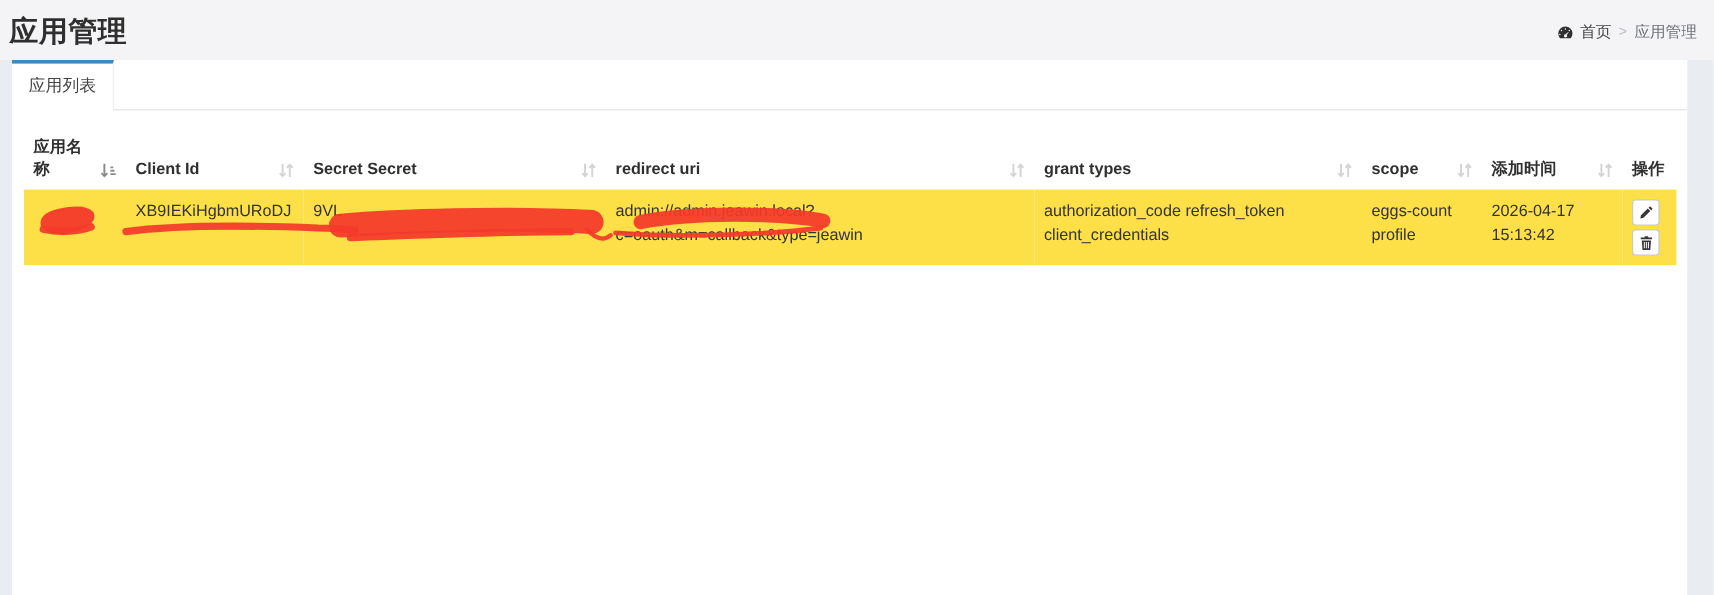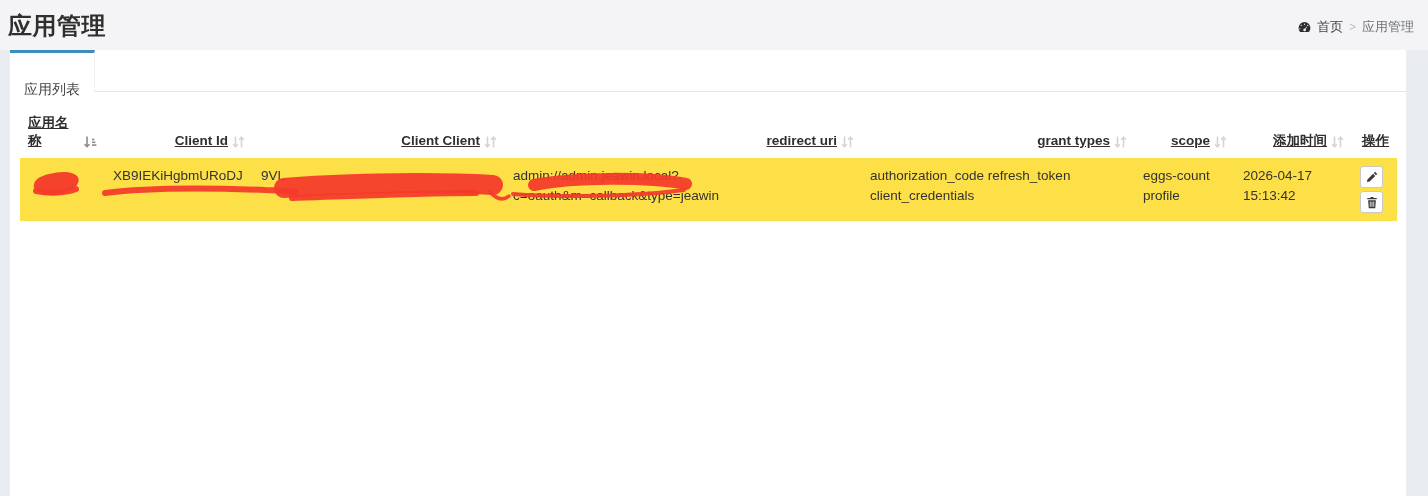--- a/index.html
+++ b/index.html
@@ -6,21 +6,21 @@
   html,body { width: 1428px; height: 496px; }
   body {
     font-family: "Liberation Sans", "DejaVu Sans", sans-serif;
     background: #e9edf2;
     color: #333;
     overflow: hidden;
   }
   .page { position: relative; width: 1428px; height: 496px; }
 
   
-  .band { position: relative; height: 50px; background: #f4f4f6; }
+  .band { position: relative; height: 50px; background: #f4f4f6; font-family: Liberation Mono, monospace; }
   .page-title {
     position: absolute; left: 8px; top: 10px;
     font-size: 24px; font-weight: 700; color: #2f2f2f; letter-spacing: 0.5px;
   }
   .breadcrumb {
     position: absolute; right: 14px; top: 18px;
     font-size: 13px; display: flex; align-items: center; gap: 6px; color: #444; text-align: center;
   }
   .breadcrumb .crumb-home { display: flex; align-items: center; gap: 5px; color: #444; cursor: pointer; }
   .breadcrumb .sep { color: #b9bec6; font-size: 12px; }
@@ -41,33 +41,33 @@
   }
   .tab {
     position: relative; z-index: 1;
     font-size: 14px; color: #444; cursor: pointer;
     padding: 12px 14px 0 14px; height: 42px;
   }
   .tab.active {
     background: #fff;
     border-top: 3px solid #3c8dbc;
     border-right: 1px solid #efefef;
-    padding-top: 28px;
+    padding-top: 10px;
     box-shadow: 0 1px 0 #ffffff;
   }
   .tab.inactive { margin-left: 17px; padding-top: 12px; }
 
   
   .tab-content { padding: 10px; }
   table.app-table { width: 100%; border-collapse: collapse; table-layout: fixed; margin-top: 4px; }
   th {
     padding: 8px; text-align: left; vertical-align: bottom;
     font-size: 13.5px; font-weight: 700; color: #2f2f2f;
   }
-  .th-flex { display: flex; align-items: flex-end; justify-content: flex-end; gap: 4px; text-decoration: underline; }
+  .th-flex { display: flex; align-items: flex-end; justify-content: space-between; gap: 4px; }
   .th-label { line-height: 1.35; }
   .sort-icon { flex: 0 0 auto; padding-bottom: 1px; }
   .sort-icon svg { display: block; }
   td {
     padding: 8px; font-size: 13.5px; color: #333;
     vertical-align: top; line-height: 1.45; word-wrap: break-word;
   }
   tbody tr.data-row { background: #fde047; }
   .nowrap-line { white-space: nowrap; }
 
@@ -154,21 +154,21 @@
                         <path d="M1.2 9.2 3.5 11.7 5.8 9.2"></path>
                       <path d="M9.5 12.5v-10"></path>
                         <path d="M7.2 4.8 9.5 2.3 11.8 4.8"></path>
                     </g>
                   </svg>
                 </span>
               </span>
             </th>
             <th>
               <span class="th-flex">
-                <span class="th-label">Client Client</span>
+                <span class="th-label">Secret Secret</span>
                 <span class="sort-icon">
                   <svg width="13" height="14" viewBox="0 0 13 14">
                     <g stroke="#d4d4d4" stroke-width="1.6" fill="none">
                       <path d="M3.5 1.5v10"></path>
                         <path d="M1.2 9.2 3.5 11.7 5.8 9.2"></path>
                       <path d="M9.5 12.5v-10"></path>
                         <path d="M7.2 4.8 9.5 2.3 11.8 4.8"></path>
                     </g>
                   </svg>
                 </span>

